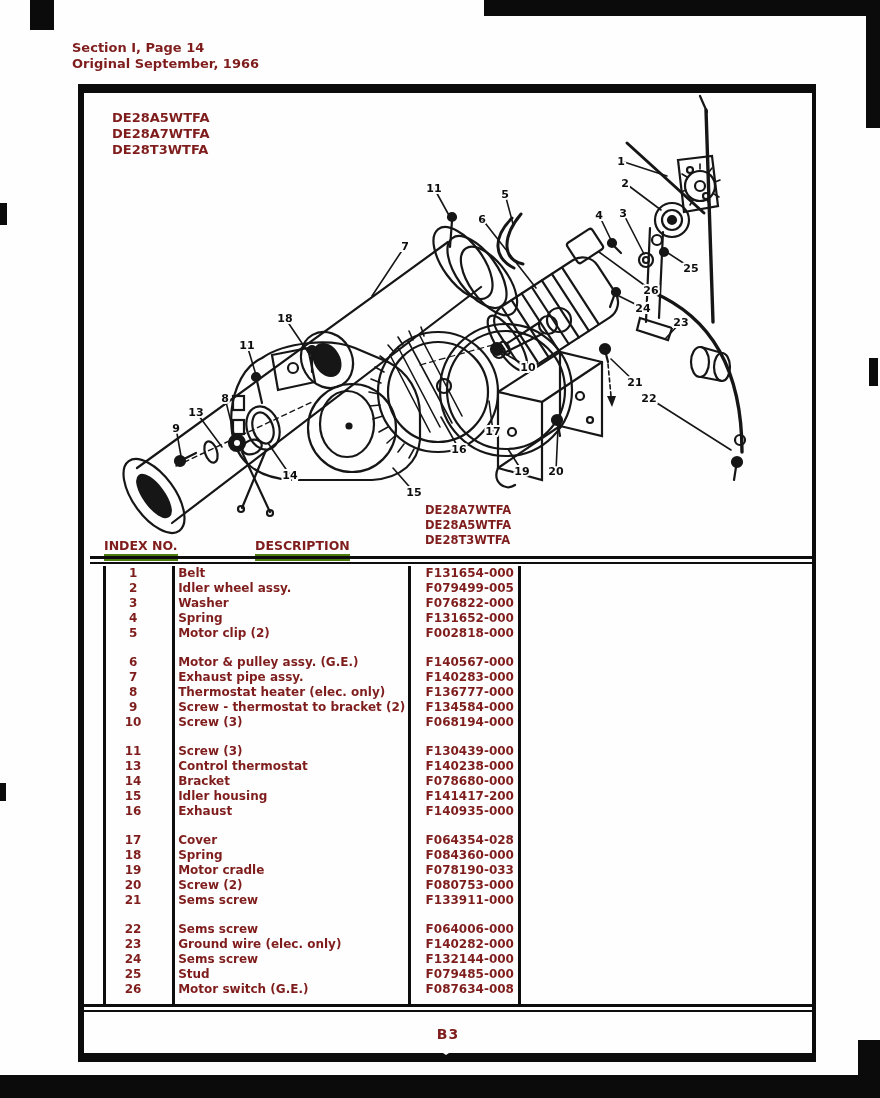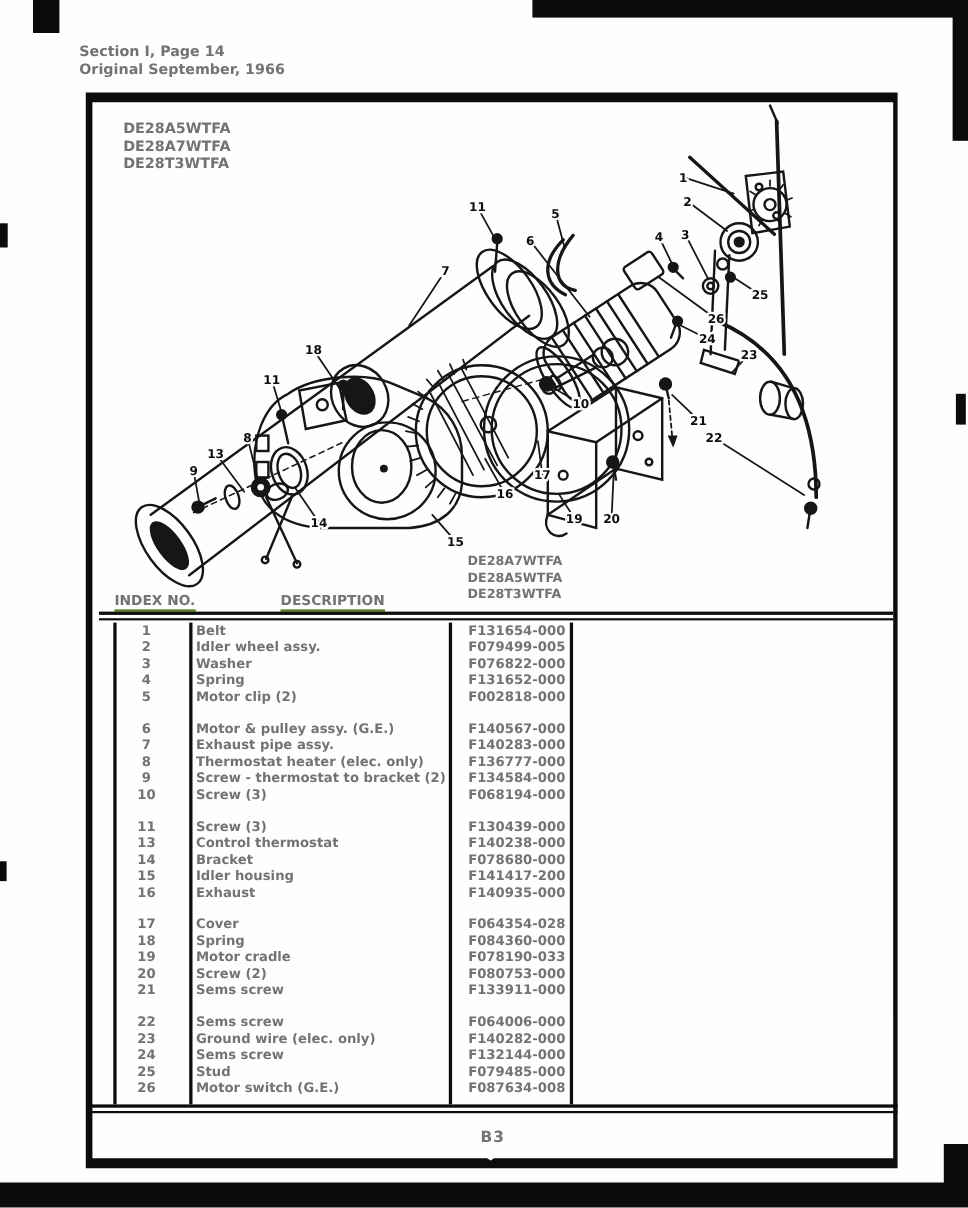--- a/index.html
+++ b/index.html
@@ -1,34 +1,34 @@
 <!DOCTYPE html>
 <html><head>
 <meta charset="utf-8">
 <style>
   html,body{margin:0;padding:0;background:#e8e8e8;}
   .page{position:relative;width:880px;height:1098px;background:#fefefe;overflow:hidden;
-        font-family:"DejaVu Sans","Liberation Sans",sans-serif;color:#737373;}
+        font-family:"DejaVu Sans","Liberation Sans",sans-serif;color:#7f1d1d;}
   
   .hdr-left{position:absolute;left:72px;top:40px;font-size:13px;line-height:16px;font-weight:700;}
   .hdr-title{position:absolute;left:240px;top:46px;width:400px;text-align:center;
              font-size:16px;font-weight:700;letter-spacing:.3px;}
   
   .frame{position:absolute;left:78px;top:84px;width:728px;height:960px;
          border-top:9px solid #0c0c0c;border-bottom:9px solid #0c0c0c;
          border-left:6px solid #0c0c0c;border-right:4px solid #0c0c0c;}
   
   .models{position:absolute;left:112px;top:110px;font-size:13px;line-height:16px;font-weight:700;}
   
   svg.diagram{position:absolute;left:78px;top:84px;}
   .callout-text{font:700 11px "DejaVu Sans",sans-serif;fill:#0d0d0d;
                 paint-order:stroke;stroke:#fefefe;stroke-width:4px;}
   
   .part-models{position:absolute;left:425px;top:503px;font-size:11.5px;line-height:15px;font-weight:700;}
-  .col-head{position:absolute;font-size:12.5px;font-weight:700;border-bottom:2px solid #4d7c0f;padding-bottom:1px;}
+  .col-head{position:absolute;font-size:12.5px;font-weight:700;border-bottom:7px solid #4d7c0f;padding-bottom:1px;}
   .rule-double{position:absolute;height:3px;border-top:3px solid #0d0d0d;border-bottom:2px solid #0d0d0d;}
   .vline{position:absolute;width:2.5px;background:#0d0d0d;}
   .rows{position:absolute;left:103px;top:566px;width:415px;}
   .group{margin-bottom:14px;}
   .trow{display:flex;height:15px;font-size:12px;font-weight:700;line-height:15px;}
   .c-idx{width:69px;text-align:center;}
   .c-desc{width:284px;padding-left:15px;box-sizing:border-box;}
   .c-part{width:119px;padding-left:13px;box-sizing:border-box;white-space:nowrap;}
   .footer-b3{position:absolute;left:78px;top:1026px;width:740px;text-align:center;
              font-size:14px;font-weight:700;letter-spacing:1px;}

